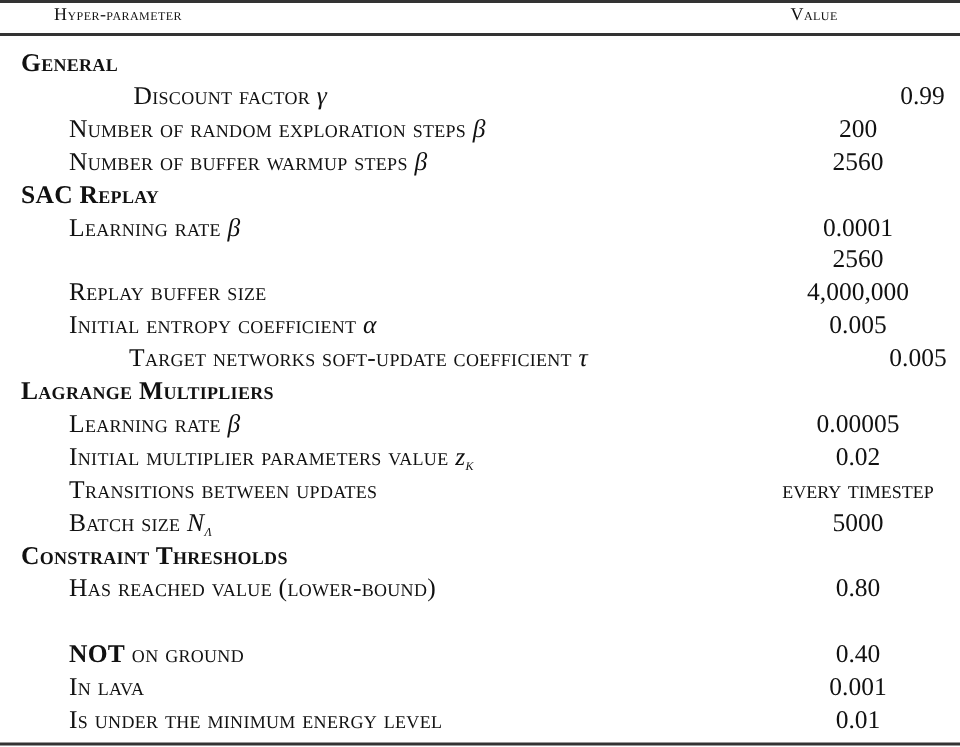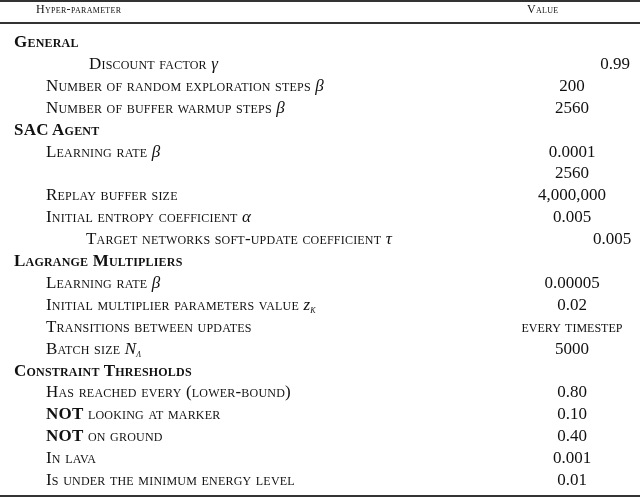--- a/index.html
+++ b/index.html
@@ -44,21 +44,21 @@
   <div class="row" style="top: 74.8px;">
     <span class="name"><span>Number of random exploration steps</span> <span class="sym">β</span></span>
     <span class="val">200</span>
   </div>
   <div class="row" style="top: 96.7px;">
     <span class="name"><span>Number of buffer warmup steps</span> <span class="sym">β</span></span>
     <span class="val">2560</span>
   </div>
 
   <div class="row section" style="top: 118.6px;">
-    <span class="name">SAC Agent</span>
+    <span class="name">SAC Replay</span>
   </div>
   <div class="row" style="top: 140.5px;">
     <span class="name"><span>Learning rate</span> <span class="sym">β</span></span>
     <span class="val">0.0001</span>
   </div>
   <div class="row" style="top: 162.4px;">
     <span class="val">2560</span>
   </div>
   <div class="row" style="top: 184.3px;">
     <span class="name"><span>Replay buffer size</span></span>
@@ -90,26 +90,22 @@
   </div>
   <div class="row" style="top: 337.6px;">
     <span class="name"><span>Batch size</span> <span class="sym">N</span><sub>λ</sub></span>
     <span class="val">5000</span>
   </div>
 
   <div class="row section" style="top: 359.5px; text-align: right;">
     <span class="name">Constraint Thresholds</span>
   </div>
   <div class="row" style="top: 381.4px;">
-    <span class="name"><span>Has reached every (lower-bound)</span></span>
+    <span class="name"><span>Has reached value (lower-bound)</span></span>
     <span class="val">0.80</span>
-  </div>
-  <div class="row" style="top: 403.3px;">
-    <span class="name"><span class="bold">NOT</span> <span>looking at marker</span></span>
-    <span class="val">0.10</span>
   </div>
   <div class="row" style="top: 425.2px;">
     <span class="name"><span class="bold">NOT</span> <span>on ground</span></span>
     <span class="val">0.40</span>
   </div>
   <div class="row" style="top: 447.1px;">
     <span class="name"><span>In lava</span></span>
     <span class="val">0.001</span>
   </div>
   <div class="row" style="top: 469px;">

